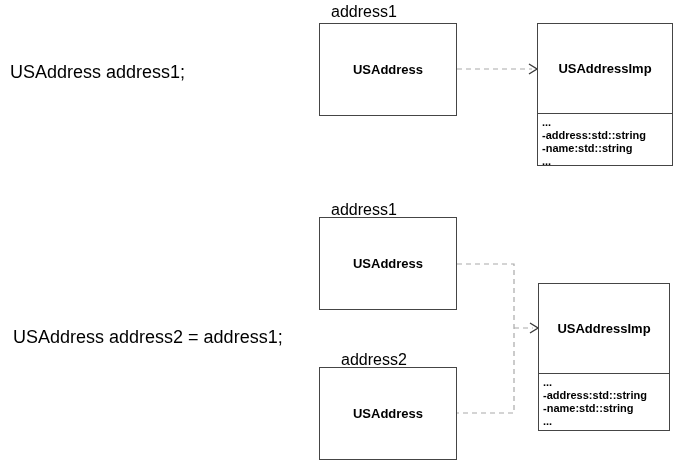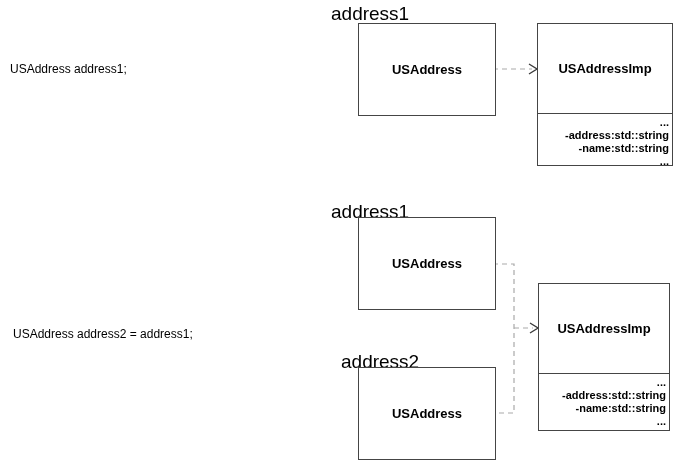--- a/index.html
+++ b/index.html
@@ -4,32 +4,32 @@
 <style>
   html, body { margin: 0; padding: 0; background: #ffffff; }
   .canvas {
     position: relative; width: 676px; height: 461px; background: #ffffff;
     font-family: "Liberation Sans", "DejaVu Sans", sans-serif;
     color: var(--text, #000000); overflow: hidden;
   }
   .connectors { position: absolute; left: 0; top: 0; width: 676px; height: 461px; }
   .dash { stroke: var(--dash, #a9a9a9); stroke-width: 1.2; fill: none; stroke-dasharray: 5 4; }
   .head { stroke: var(--head, #3a3a3a); stroke-width: 1.4; fill: none; }
-  .stmt { position: absolute; font-size: 12px; white-space: nowrap; }
-  .obj-label { position: absolute; font-size: 19px; white-space: nowrap; }
+  .stmt { position: absolute; font-size: 18px; white-space: nowrap; }
+  .obj-label { position: absolute; font-size: 16px; white-space: nowrap; }
   .obj-box {
     position: absolute; box-sizing: border-box; background: #ffffff;
     border: 1.5px solid var(--border, #454545);
-    display: flex; align-items: center; justify-content: center; margin-left: 39px;
+    display: flex; align-items: center; justify-content: center;
   }
   .obj-name { font-weight: bold; font-size: 13px; }
   .imp-box {
     position: absolute; box-sizing: border-box; background: #ffffff;
     border: 1.5px solid var(--border, #454545);
-    display: flex; flex-direction: column; overflow: hidden; text-align: right;
+    display: flex; flex-direction: column; overflow: hidden;
   }
   .imp-title {
     flex: 0 0 90px; box-sizing: border-box;
     display: flex; align-items: center; justify-content: center;
     font-weight: bold; font-size: 13px;
     border-bottom: 1.5px solid var(--border, #454545);
   }
   .imp-attrs {
     flex: 1; padding: 2px 3px 0 4px;
     font-weight: bold; font-size: 11px; line-height: 13px; white-space: nowrap;

